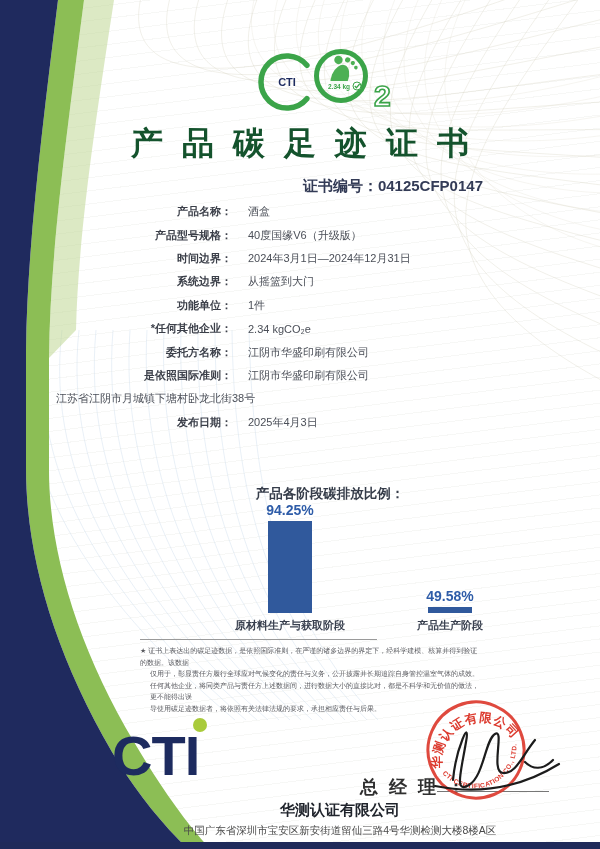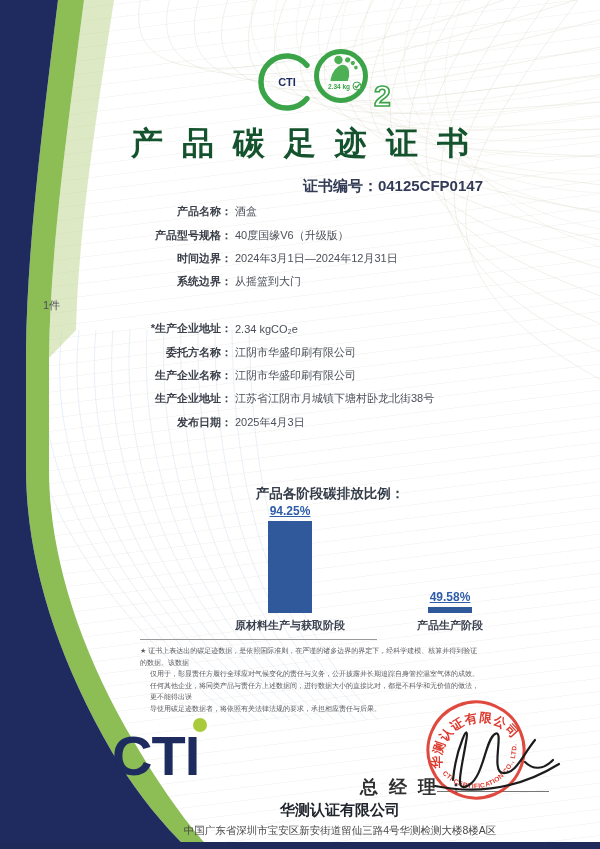--- a/index.html
+++ b/index.html
@@ -14,26 +14,26 @@
   
   #co2logo{left:253px;top:44px;}
   
   .page-title{left:0;top:122px;width:600px;text-align:center;font-size:32px;font-weight:700;
     color:#14532d;letter-spacing:19px;padding-left:19px;box-sizing:border-box;}
   .cert-no{left:0;top:177px;width:483px;text-align:right;font-size:15px;font-weight:600;color:#333b56;}
   
   .fields{left:40px;top:200px;width:540px;}
   .frow{display:flex;align-items:center;height:23.4px;}
   .flabel{width:192px;text-align:right;font-size:11px;font-weight:700;color:#3b3f49;flex:0 0 192px;}
-  .fvalue{margin-left:3px;font-size:11px;color:#4b4f58;white-space:nowrap;}
+  .fvalue{margin-left:16px;font-size:11px;color:#4b4f58;white-space:nowrap;}
   
   .chart-title{left:60px;top:485px;width:540px;text-align:center;font-size:13.5px;font-weight:700;color:#363d4a;}
   .chart-area{left:100px;top:497px;width:400px;height:150px;}
   .bar{position:absolute;}
-  .bval{position:absolute;width:100px;text-align:center;font-size:12px;font-weight:700;color:#2e5ca8;text-decoration:underline;}
+  .bval{position:absolute;width:100px;text-align:center;font-size:14px;font-weight:700;color:#2e5ca8;}
   .bcat{position:absolute;width:180px;text-align:center;font-size:11px;font-weight:700;color:#3a4150;}
   
   .fn-divider{left:140px;top:639px;width:237px;border-top:1px solid #9a9a9a;height:0;}
   .footnote{left:140px;top:645px;width:340px;font-size:7px;line-height:11.6px;color:#5a5b60;}
   .footnote .cont{padding-left:10px;}
   
   .cti-logo{left:112px;top:722px;width:110px;height:70px;}
   .cti-letters{font-size:56px;font-weight:800;color:#1d2b5f;letter-spacing:-1px;line-height:56px;display:block;margin-top:6px;}
   .cti-dot{position:absolute;left:81px;top:-4px;width:14px;height:14px;border-radius:50%;background:#a9cb3b;}
   
@@ -136,36 +136,36 @@
     </div>
     <div class="frow">
       <span class="flabel">时间边界：</span>
       <span class="fvalue">2024年3月1日—2024年12月31日</span>
     </div>
     <div class="frow">
       <span class="flabel">系统边界：</span>
       <span class="fvalue">从摇篮到大门</span>
     </div>
     <div class="frow">
+      <span class="flabel">功能单位：</span>
       <span class="fvalue">1件</span>
     </div>
     <div class="frow">
-      <span class="flabel">*生产企业地址：</span>
+      <span class="flabel">*任何其他企业：</span>
       <span class="fvalue">2.34 kgCO₂e</span>
     </div>
     <div class="frow">
       <span class="flabel">委托方名称：</span>
       <span class="fvalue">江阴市华盛印刷有限公司</span>
     </div>
     <div class="frow">
-      <span class="flabel">生产企业名称：</span>
+      <span class="flabel">是依照国际准则：</span>
       <span class="fvalue">江阴市华盛印刷有限公司</span>
     </div>
     <div class="frow">
-      <span class="flabel">生产企业地址：</span>
       <span class="fvalue">江苏省江阴市月城镇下塘村卧龙北街38号</span>
     </div>
     <div class="frow">
       <span class="flabel">发布日期：</span>
       <span class="fvalue">2025年4月3日</span>
     </div>
   </div>
 
 <div class="content chart-title">产品各阶段碳排放比例：</div>
 <div class="content chart-area">

